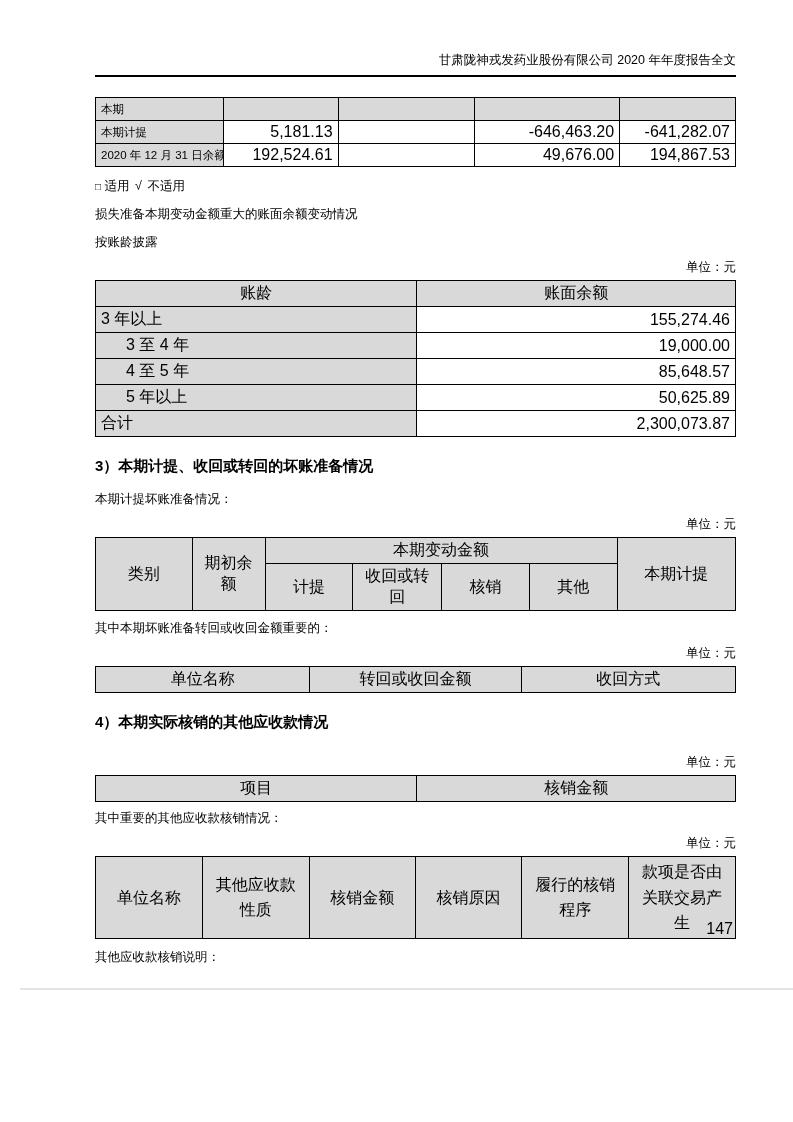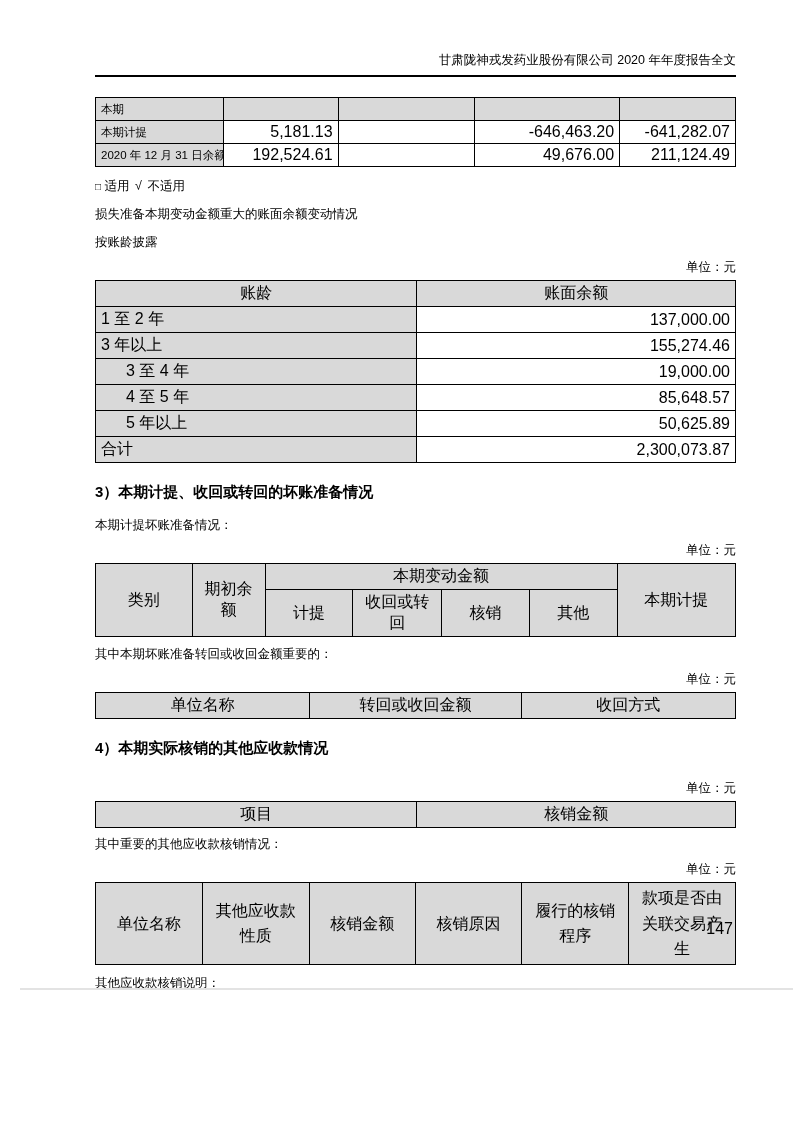--- a/index.html
+++ b/index.html
@@ -86,21 +86,21 @@
       <td class="num">5,181.13</td>
       <td class="num"></td>
       <td class="num">-646,463.20</td>
       <td class="num">-641,282.07</td>
     </tr>
     <tr>
       <td class="gray lbl">2020 年 12 月 31 日余额</td>
       <td class="num">192,524.61</td>
       <td class="num"></td>
       <td class="num">49,676.00</td>
-      <td class="num">211,124.49</td>
+      <td class="num">194,867.53</td>
     </tr>
   </tbody>
     </table>
 
   <div class="para">
     <span class="box-glyph">□</span>
     <span>适用</span>
     <span class="chk-glyph">√</span>
     <span>不适用</span>
   </div>
@@ -113,24 +113,20 @@
 
   <table class="tbl">
     <colgroup>
         <col style="width:50.2%">
         <col style="width:49.8%">
       </colgroup>
     <tbody>
         <tr>
       <th class="gray ctr">账龄</th>
       <th class="gray ctr">账面余额</th>
-    </tr>
-    <tr>
-      <td class="gray">1 至 2 年</td>
-      <td class="num">137,000.00</td>
     </tr>
     <tr>
       <td class="gray">3 年以上</td>
       <td class="num">155,274.46</td>
     </tr>
     <tr>
       <td class="gray indent">3 至 4 年</td>
       <td class="num">19,000.00</td>
     </tr>
     <tr>

